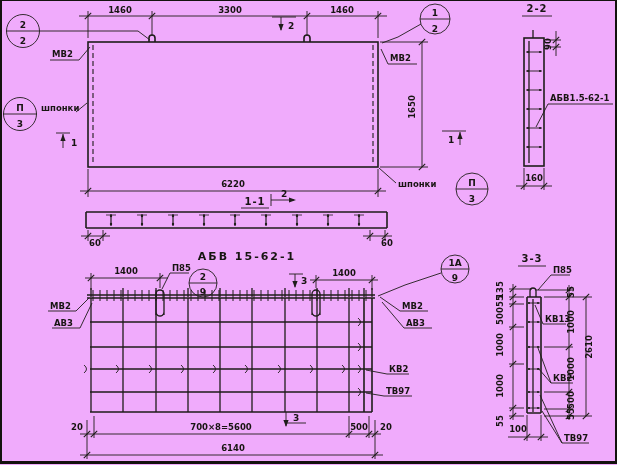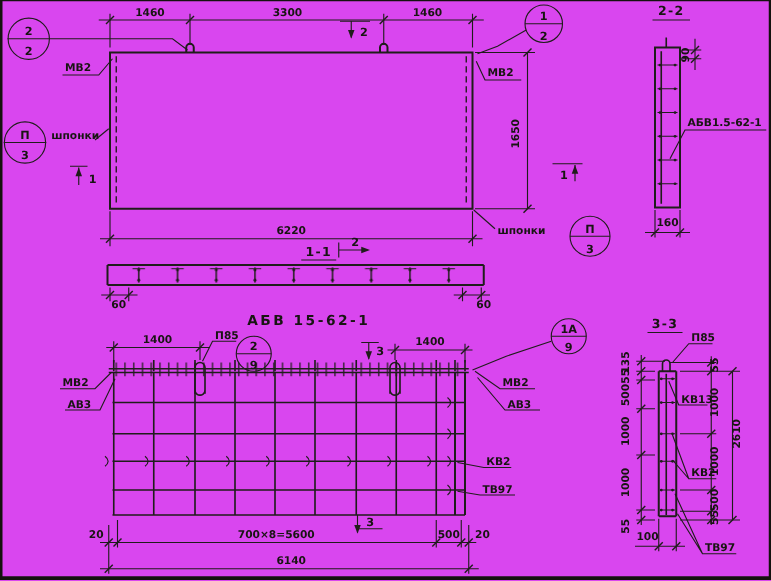--- a/index.html
+++ b/index.html
@@ -1,16 +1,16 @@
 <!DOCTYPE html>
 <html><head>
 <meta charset="utf-8">
 <style>
   html,body{margin:0;padding:0;background:#e8e6e0;}
-  #sheet{position:relative;width:617px;height:465px;background:#d946ef;overflow:hidden;}
+  #sheet{position:relative;width:617px;height:465px;background:#f0abfc;overflow:hidden;}
   svg{position:absolute;left:0;top:0;}
   svg text{fill:#181512;font-family:"DejaVu Sans",sans-serif;font-weight:700;}
   .dim{font-size:8.5px;}
   .lbl{font-size:8.5px;}
   .ttl{font-size:10px;letter-spacing:1px;}
   .cap{font-size:11px;letter-spacing:2px;}
   .co{font-size:9px;}
   .o{stroke:#1f1d1a;stroke-width:1.6;fill:none;}
   .m{stroke:#1f1d1a;stroke-width:1.3;fill:none;}
   .d{stroke:#1f1d1a;stroke-width:0.9;fill:none;}

